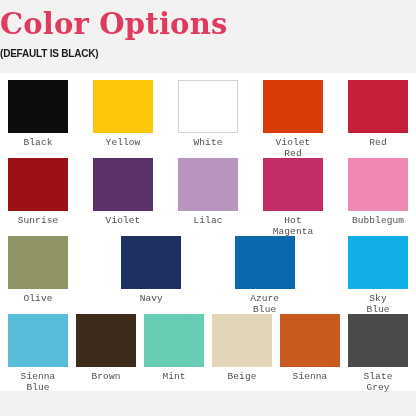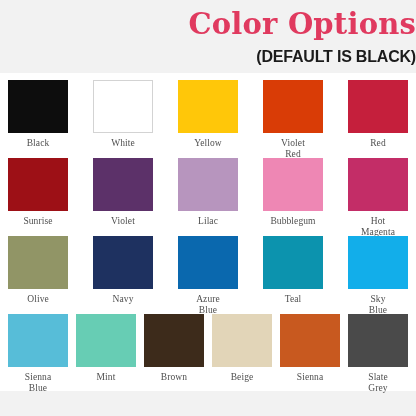--- a/index.html
+++ b/index.html
@@ -18,40 +18,40 @@
     width: 416px;
     height: 416px;
     background: #f2f2f2;
     box-sizing: border-box;
   }
   .header {
     height: 73px;
     background: #f2f2f2;
     display: flex;
     flex-direction: column;
-    align-items: flex-end;
+    align-items: flex-start;
     justify-content: flex-start;
     padding-top: 9px;
     box-sizing: border-box;
   }
   .title {
     font-family: "DejaVu Serif", "Liberation Serif", serif;
     font-weight: bold;
     font-size: 29px;
     line-height: 30px;
     letter-spacing: 0.2px;
     color: #e03a5f;
     margin: 0;
     text-align: center;
   }
   .subtitle {
     margin: 9px 0 0 0;
     font-family: "Liberation Sans", sans-serif;
     font-weight: bold;
-    font-size: 16px;
+    font-size: 10px;
     letter-spacing: -0.2px;
     color: #1b1b1b;
     text-align: center;
   }
   .grid-panel {
     background: #ffffff;
     height: 318px;
     padding: 7px 6px 0 6px;
     box-sizing: border-box;
   }
@@ -72,21 +72,21 @@
     width: 60px;
     height: 53px;
     display: block;
     box-sizing: border-box;
   }
   .swatch.bordered {
     border: 1px solid #d3d3d3;
   }
   .label {
     margin-top: 5px;
-    font-family: Liberation Serif, serif;
+    font-family: Liberation Mono, monospace;
     font-size: 9.5px;
     line-height: 10.5px;
     color: #4f4f4f;
     text-align: center;
     letter-spacing: 0.1px;
     white-space: pre-line;
   }
   .footer {
     height: 25px;
     background: #f2f2f2;
@@ -103,26 +103,26 @@
   </div>
 
   <div class="grid-panel">
 
     <div class="row">
       <div class="cell">
         <span class="swatch" style="background: rgb(13, 13, 13);"></span>
         <span class="label">Black</span>
       </div>
       <div class="cell">
+        <span class="swatch" style="background: rgb(255, 199, 9);"></span>
+        <span class="label">Yellow</span>
+      </div>
+      <div class="cell">
         <span class="swatch bordered" style="background: rgb(255, 255, 255);"></span>
         <span class="label">White</span>
-      </div>
-      <div class="cell">
-        <span class="swatch" style="background: rgb(255, 199, 9);"></span>
-        <span class="label">Yellow</span>
       </div>
       <div class="cell">
         <span class="swatch" style="background: rgb(217, 60, 6);"></span>
         <span class="label">Violet
 Red</span>
       </div>
       <div class="cell">
         <span class="swatch" style="background: rgb(197, 31, 60);"></span>
         <span class="label">Red</span>
       </div>
@@ -135,68 +135,64 @@
       </div>
       <div class="cell">
         <span class="swatch" style="background: rgb(92, 49, 105);"></span>
         <span class="label">Violet</span>
       </div>
       <div class="cell">
         <span class="swatch" style="background: rgb(183, 149, 190);"></span>
         <span class="label">Lilac</span>
       </div>
       <div class="cell">
-        <span class="swatch" style="background: rgb(238, 135, 180);"></span>
-        <span class="label">Bubblegum</span>
-      </div>
-      <div class="cell">
         <span class="swatch" style="background: rgb(195, 45, 103);"></span>
         <span class="label">Hot
 Magenta</span>
       </div>
+      <div class="cell">
+        <span class="swatch" style="background: rgb(238, 135, 180);"></span>
+        <span class="label">Bubblegum</span>
+      </div>
     </div>
 
     <div class="row">
       <div class="cell">
         <span class="swatch" style="background: rgb(145, 149, 102);"></span>
         <span class="label">Olive</span>
       </div>
       <div class="cell">
         <span class="swatch" style="background: rgb(30, 49, 96);"></span>
         <span class="label">Navy</span>
       </div>
       <div class="cell">
         <span class="swatch" style="background: rgb(10, 104, 174);"></span>
         <span class="label">Azure
 Blue</span>
       </div>
       <div class="cell">
-        <span class="swatch" style="background: rgb(12, 147, 174);"></span>
-        <span class="label">Teal</span>
-      </div>
-      <div class="cell">
         <span class="swatch" style="background: rgb(18, 174, 234);"></span>
         <span class="label">Sky
 Blue</span>
       </div>
     </div>
 
     <div class="row">
       <div class="cell">
         <span class="swatch" style="background: rgb(87, 189, 216);"></span>
         <span class="label">Sienna
 Blue</span>
       </div>
       <div class="cell">
+        <span class="swatch" style="background: rgb(61, 43, 27);"></span>
+        <span class="label">Brown</span>
+      </div>
+      <div class="cell">
         <span class="swatch" style="background: rgb(103, 205, 180);"></span>
         <span class="label">Mint</span>
-      </div>
-      <div class="cell">
-        <span class="swatch" style="background: rgb(61, 43, 27);"></span>
-        <span class="label">Brown</span>
       </div>
       <div class="cell">
         <span class="swatch" style="background: rgb(226, 213, 184);"></span>
         <span class="label">Beige</span>
       </div>
       <div class="cell">
         <span class="swatch" style="background: rgb(200, 89, 31);"></span>
         <span class="label">Sienna</span>
       </div>
       <div class="cell">

